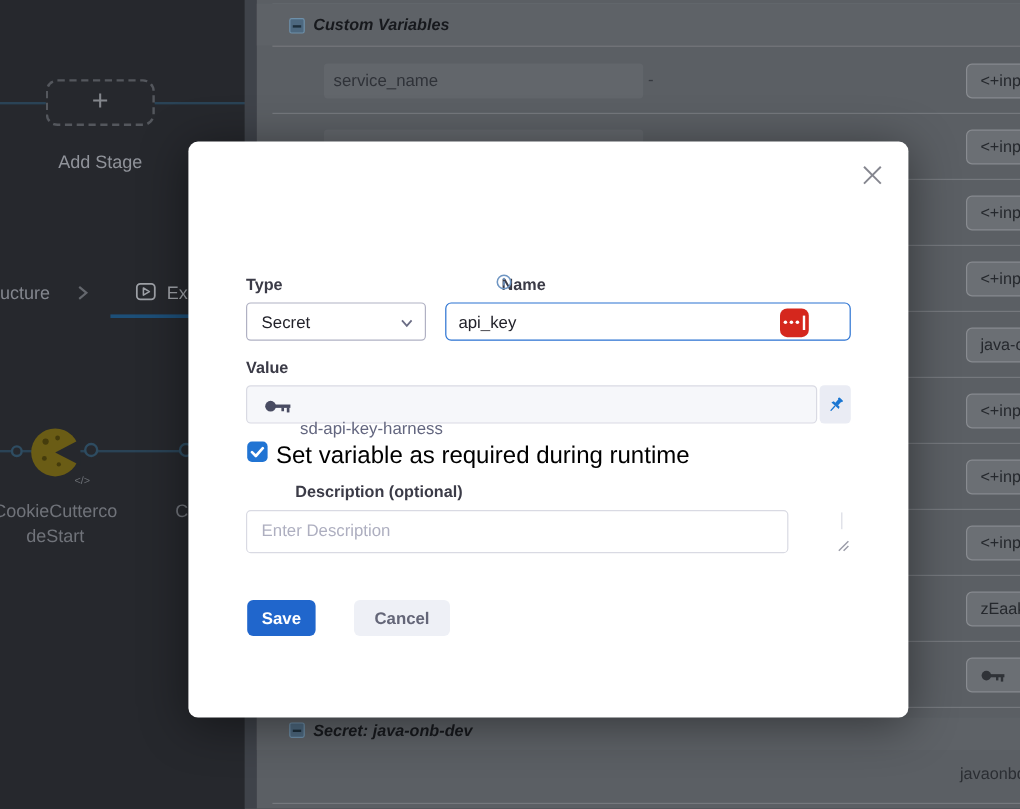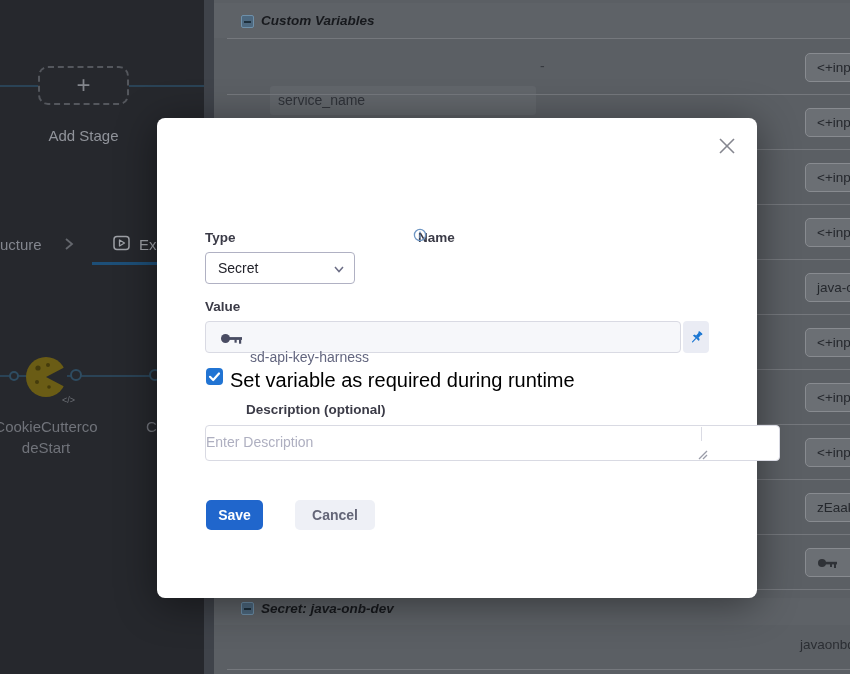--- a/index.html
+++ b/index.html
@@ -25,21 +25,21 @@
   
   #right-panel { left:204px; top:0; width:646px; height:674px; background:#5b5f64; overflow:hidden; }
   #splitter { left:0; top:0; width:10px; height:674px; background:#3f434a; }
   .hline { left:23px; width:623px; height:1px; background:#75787d; }
   .section-row { left:10px; width:636px; background:#5e6267; }
   .minus-box { left:37px; width:13px; height:13px; background:#4d687f;
     border:1px solid #6e90aa; border-radius:2px; }
   .minus-box span { position:absolute; left:2px; top:5px; width:7px; height:1.5px; background:#1d2f3c; }
   .section-title { left:57px; font-size:13.5px; font-weight:700; color:#17191d; white-space:nowrap;font-style:italic; }
   .name-box { left:66px; width:266px; height:29px; background:#62666b; border-radius:3px;
-    color:#2f3238; font-size:14px; line-height:29px; padding-left:8px; white-space:nowrap;margin-top:33px; }
+    color:#2f3238; font-size:14px; line-height:29px; padding-left:8px; white-space:nowrap; }
   .chip { left:601px; width:56px; height:29px; background:#6b6f74; border:1px solid #888b90;
     border-radius:5px; color:#25282d; font-size:13.5px; line-height:27px; padding-left:11px;
     white-space:nowrap; overflow:hidden; }
   #row1-dash { left:336px; top:58px; color:#36393f; font-size:14px; }
   #identifier-value { left:596px; top:637px; color:#2b2e33; font-size:13.5px; white-space:nowrap; }
 
   
   #modal { left:157px; top:118px; width:600px; height:480px; background:#ffffff;
     border-radius:8px; box-shadow:0 6px 40px rgba(0,0,0,.45); }
   #modal-title { left:48px; top:46px; font-size:23px; font-weight:700; color:#1d1d2b; }
@@ -58,22 +58,22 @@
   #secret-chip i { width:3px; height:3px; background:#fff; border-radius:50%; }
   #secret-chip b { width:2px; height:12px; background:#fff; margin-left:1px; }
   #value-field { left:48px; top:203px; width:476px; height:32px; background:#f6f7fa;
     border:1px solid #d9dae3; border-radius:4px; }
   #value-text { position:absolute; left:44px; top:7px; font-size:14px; color:#63667f; white-space:nowrap;margin-top:20px; }
   #pin-btn { left:526px; top:203px; width:26px; height:32px; background:#eaecf4;
     border-radius:4px; cursor:pointer; display:flex; align-items:center; justify-content:center; }
   #req-checkbox { left:49px; top:250px; width:17px; height:17px; background:#2174d3;
     border-radius:4px; cursor:pointer; }
   #req-label { left:73px; top:251px; font-size:20px; font-weight:500; color:#000000; }
-  #desc-textarea { left:48px; top:307px; width:575px; height:36px; border:1px solid #d9dae3;
-    border-radius:4px; padding:8px 0; font-size:14px; font-family:inherit; color:#22222a;
+  #desc-textarea { left:48px; top:307px; width:452px; height:36px; border:1px solid #d9dae3;
+    border-radius:4px; padding:8px 12px; font-size:14px; font-family:inherit; color:#22222a;
     resize:none; outline:none; }
   #desc-textarea::placeholder { color:#aeafc0; }
   #ta-scrollhint { left:544px; top:309px; width:1px; height:14px; background:#dadbe4; }
   .btn { top:382px; height:30px; border:none; border-radius:5px; font-size:14px;
     font-weight:700; font-family:inherit; cursor:pointer; }
   #save-btn { left:49px; width:57px; background:#2066cc; color:#fff; }
   #cancel-btn { left:138px; width:80px; background:#eef0f6; color:#646678; }
 </style>
 </head>
 <body>
@@ -184,20 +184,29 @@
     <line x1="7" y1="6.4" x2="7" y2="10" stroke="#6f96c3" stroke-width="1.4"></line>
   </svg>
 
   <div id="type-select" class="abs">
     <span class="val">Secret</span>
     <svg style="position:absolute;right:10px;top:13px;" width="10" height="7">
       <polyline points="1,1 5,5.5 9,1" fill="none" stroke="#6b6d85" stroke-width="1.5"></polyline>
     </svg>
   </div>
 
+  <div id="name-input-wrap" class="abs">
+    <input id="name-input" type="text" value="api_key" style="">
+    <div id="secret-chip">
+      <i></i>
+        <i></i>
+        <i></i>
+        <b></b>
+    </div>
+  </div>
 
   <div class="abs fld-label" style="left:48px;top:181px;">Value</div>
   <div id="value-field" class="abs">
     <svg style="position:absolute;left:14px;top:10px;" width="24" height="13">
       <circle cx="5.5" cy="6.5" r="4.5" fill="#494c62"></circle>
       <rect x="9" y="5.1" width="13" height="2.8" fill="#494c62"></rect>
       <rect x="14.5" y="7.5" width="2.2" height="3.2" fill="#494c62"></rect>
       <rect x="19" y="7.5" width="2.2" height="4.2" fill="#494c62"></rect>
     </svg>
     <span id="value-text">sd-api-key-harness</span>

